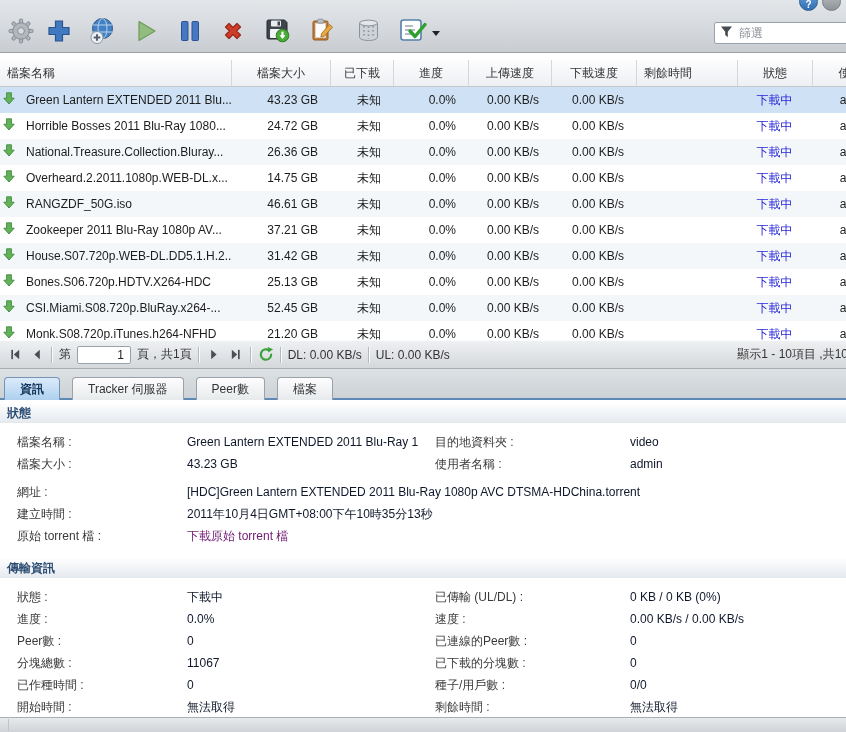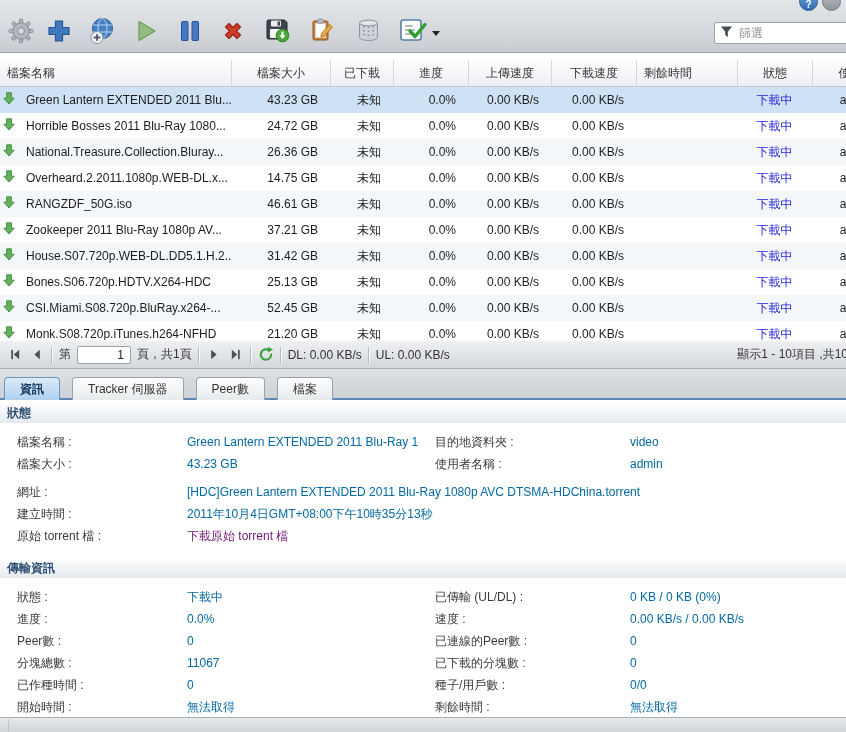--- a/index.html
+++ b/index.html
@@ -63,21 +63,21 @@
   .tab.active{background:linear-gradient(#dcebfa,#aed0ef);border-color:#7396b8;color:#14365c;font-weight:bold;}
 
   
   .infopanel{position:absolute;top:400px;left:0;right:0;height:316px;background:#fff;overflow:hidden;padding-top:4px;}
   .secband{height:18px;line-height:18px;padding-left:7px;font-weight:bold;color:#2c4d72;
            background:linear-gradient(#fdfdfe,#e6ebf0);border-bottom:1px solid #e3e8ed;}
   .inforows{margin-top:8px;}
   .inforow{position:relative;height:22px;line-height:22px;margin-left:10px;}
   .inforow.gap{margin-top:6px;}
   .lbl{position:absolute;left:7px;color:#3a3a3a;white-space:nowrap;}
-  .val{position:absolute;left:177px;color:#0369a1;white-space:nowrap;}
+  .val{position:absolute;left:177px;color:#0f172a;white-space:nowrap;}
   .val.clip{max-width:236px;overflow:hidden;}
   .lbl.r{left:425px;text-align:center;}
   .val.r{left:620px;}
   .link{color:#701a75;cursor:pointer;}
   .band2{margin-top:12px;}
 
   
   .bottombar{position:absolute;left:0;right:0;bottom:0;height:15px;box-sizing:border-box;
              background:linear-gradient(#e8eaec,#d0d4d8);border-top:1px solid #a9aeb3;}
   .bottombar::before{content:'';position:absolute;left:8px;top:1px;bottom:1px;width:1px;background:#bfc4c9;}

